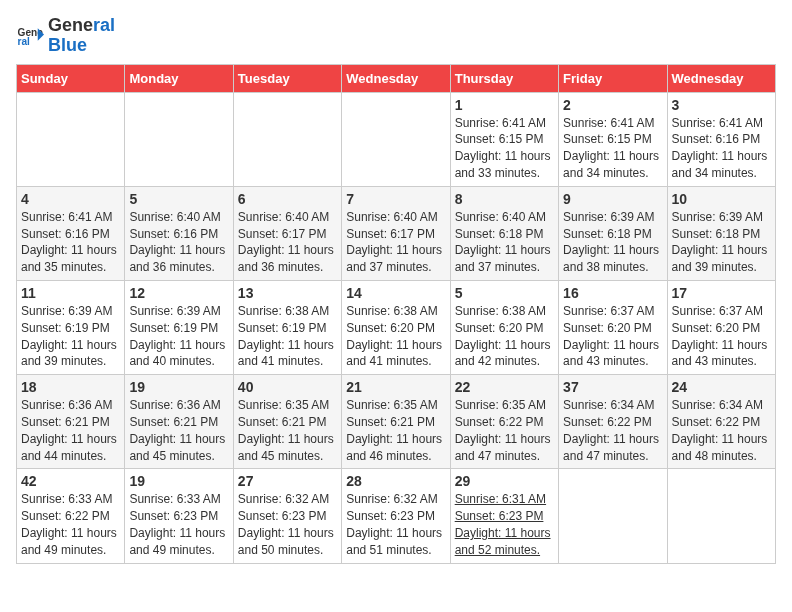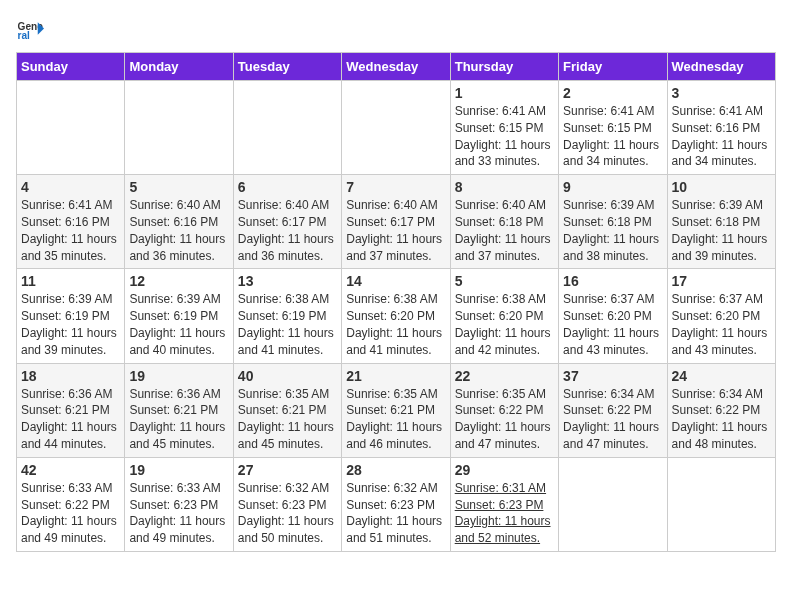--- a/index.html
+++ b/index.html
@@ -45,21 +45,21 @@
     .location-title {
       font-size: 16px;
       color: #555;
     }
     table {
       width: 100%;
       border-collapse: collapse;
       table-layout: fixed;
     }
     thead th {
-      background: #6d28d9;
+      background: #ef4444;
       color: #fff;
       font-size: 13px;
       font-weight: bold;
       padding: 6px 4px;
       text-align: left;
       border: 1px solid #ccc;
     }
     tbody td {
       border: 1px solid #ccc;
       vertical-align: top;
@@ -92,20 +92,24 @@
 </head>
 <body>
 
 <div class="header-area">
   <div class="logo">
     <svg class="logo-icon" viewBox="0 0 36 36">
       <text x="2" y="18" font-size="13" font-weight="bold" fill="#333">Gene</text>
       <text x="2" y="30" font-size="13" font-weight="bold" fill="#1a6fc4">ral</text>
       <polygon points="28,8 36,16 28,24" fill="#1a6fc4"></polygon>
     </svg>
+    <div class="logo-text">
+      <div>Gene<span>ral</span></div>
+      <div style="color:#1a6fc4;">Blue</div>
+    </div>
   </div>
   <div class="title-area">
     <div class="month-title"></div>
     <div class="location-title"></div>
   </div>
 </div>
 
 <table>
   <thead>
     <tr id="thead-row">

